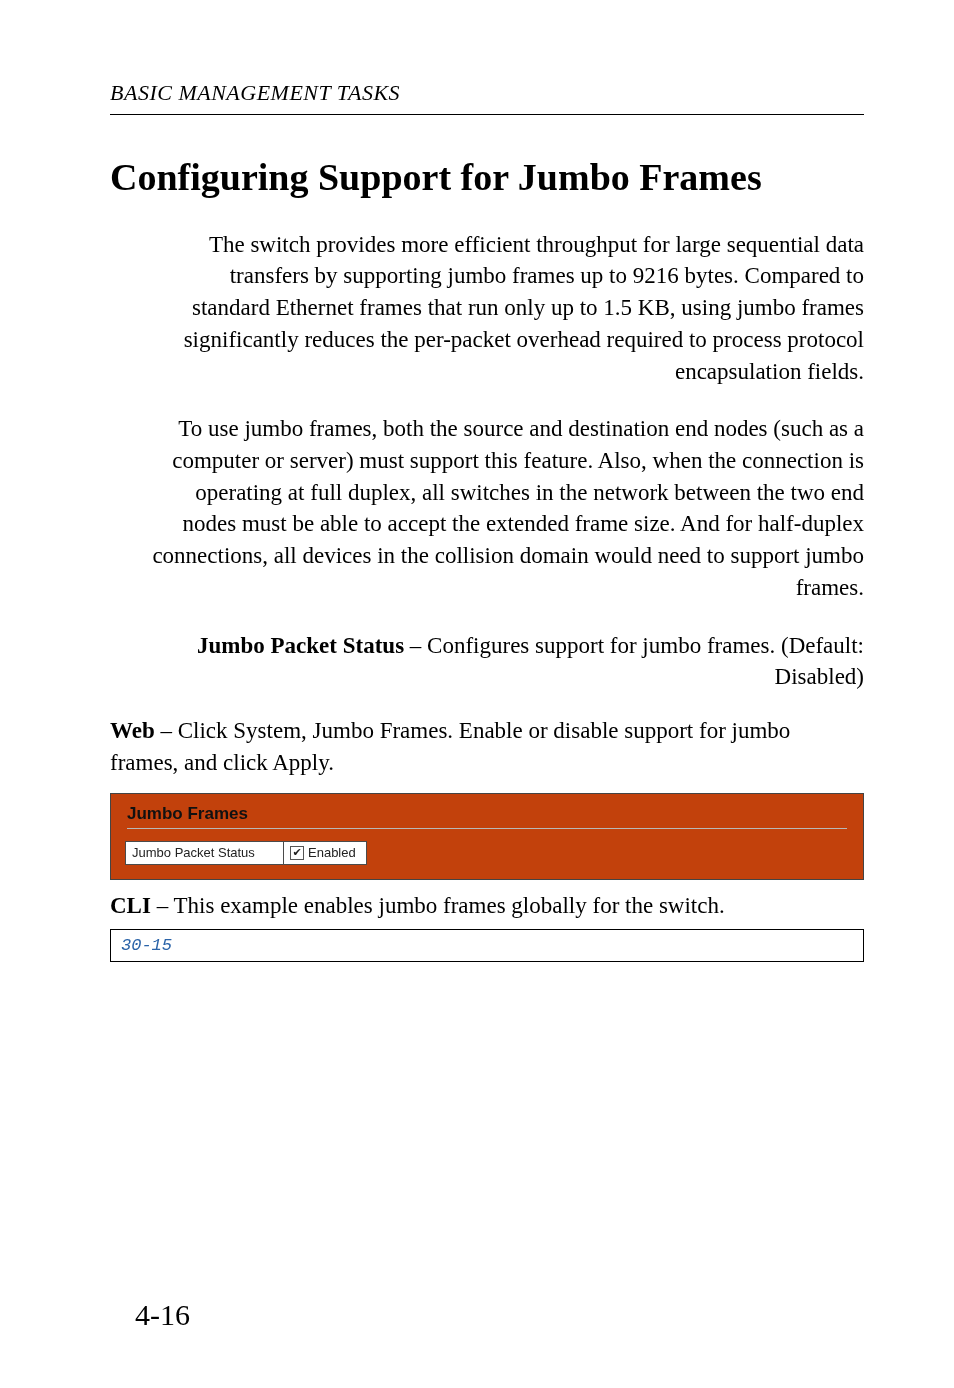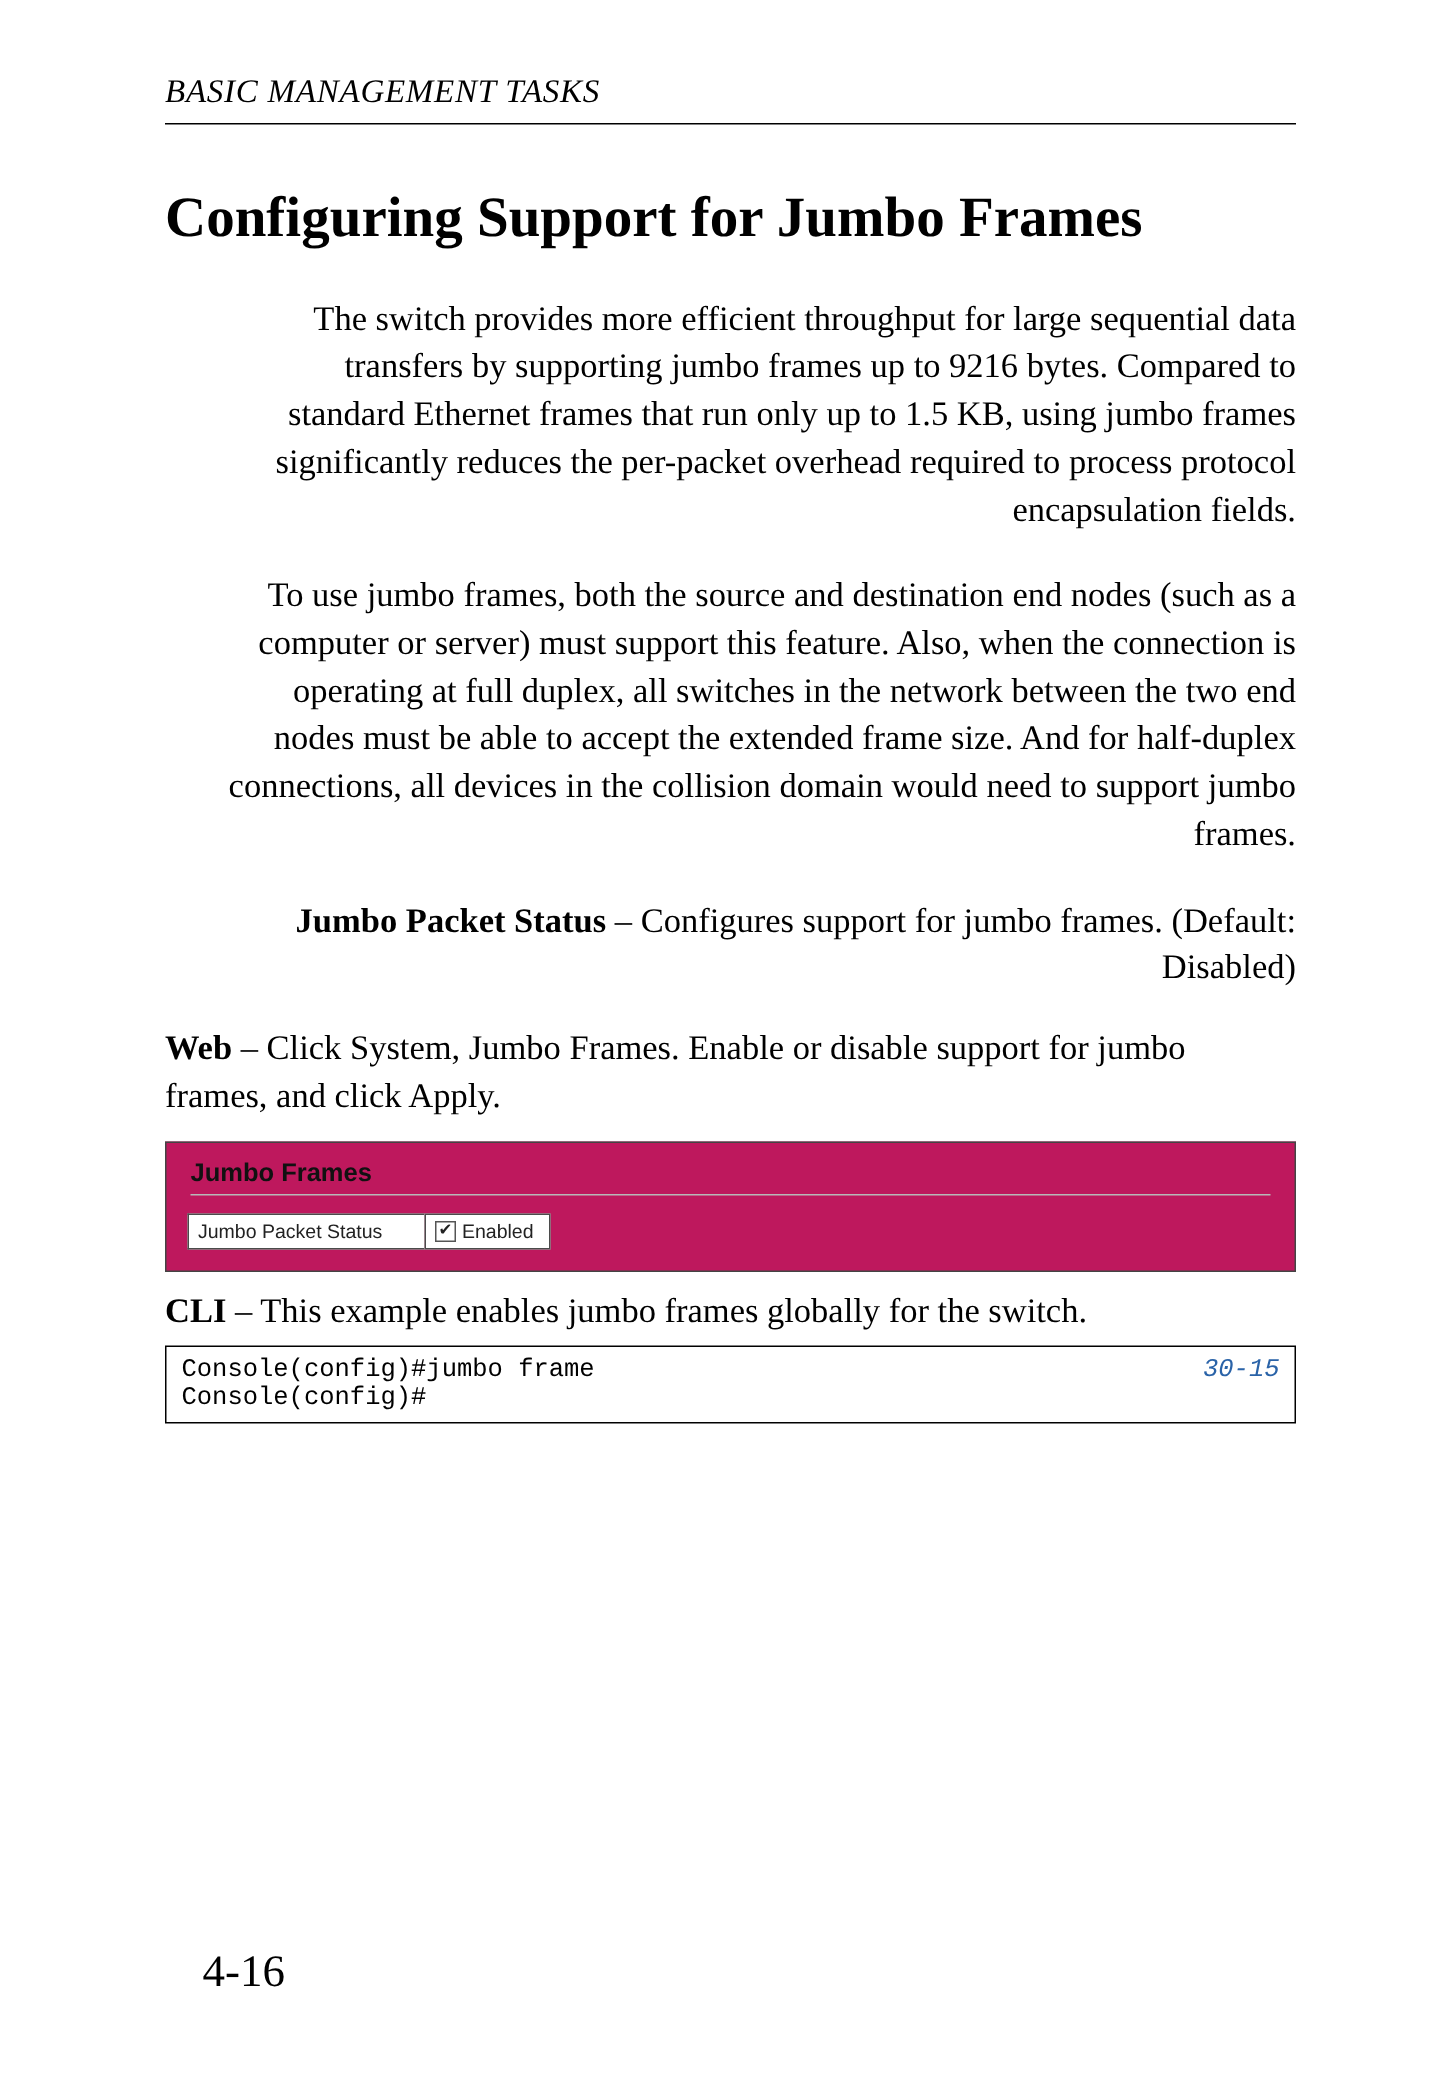--- a/index.html
+++ b/index.html
@@ -7,21 +7,21 @@
     padding: 0;
     background: #ffffff;
     font-family: Garamond, "Times New Roman", Times, serif;
     color: #000;
     width: 954px;
     height: 1388px;
     box-sizing: border-box;
     position: relative;
   }
   .page {
-    padding: 48px 90px 0 110px;
+    padding: 80px 90px 0 110px;
     border-radius: 28px;
   }
   .running-head {
     font-style: italic;
     font-variant: small-caps;
     font-size: 22px;
     letter-spacing: 0.5px;
     border-bottom: 1.5px solid #000;
     padding-bottom: 8px;
     margin-bottom: 40px;
@@ -58,21 +58,21 @@
   .web-line {
     font-size: 23px;
     line-height: 1.38;
     margin: 0 0 14px 0;
   }
   .web-line .lead {
     font-weight: 700;
   }
   .figure-box {
     border: 1px solid #444;
-    background: #be185d;
+    background: #c2410c;
     padding: 0;
     margin: 6px 0 10px 0;
   }
   .fig-inner {
     padding: 10px 14px 14px 14px;
   }
   .fig-title {
     font-family: Arial, Helvetica, sans-serif;
     font-weight: 700;
     font-size: 17px;
@@ -194,20 +194,18 @@
       </div>
     </div>
   </div>
 
 
   <p class="cli-line">
     <span class="lead">CLI</span><span> – This example enables jumbo frames globally for the switch.</span>
   </p>
 
   <div class="code-box">
-    <div class="code-col-left">Console(config)#jumbo frame
-Console(config)#</div>
     <div class="code-col-right">30-15</div>
   </div>
 
 </div>
 
 <div class="page-number">4-16</div>
 
 </body></html>

